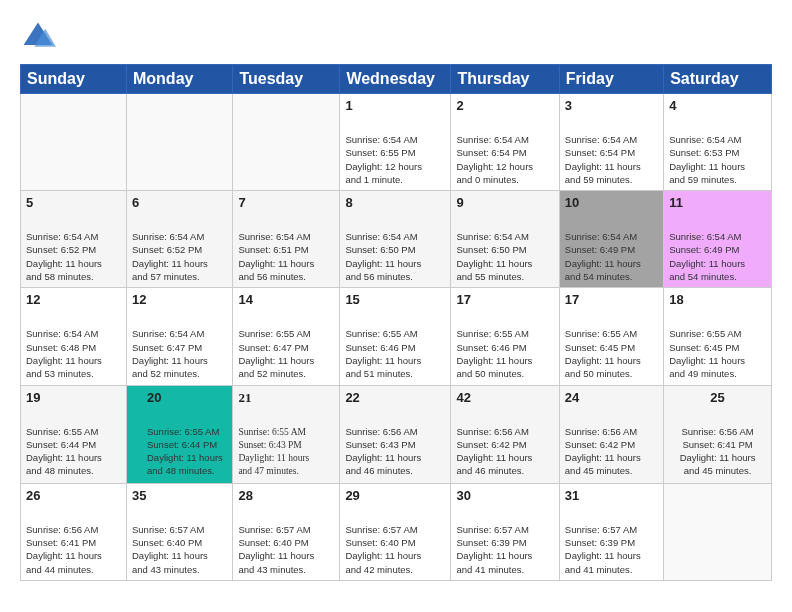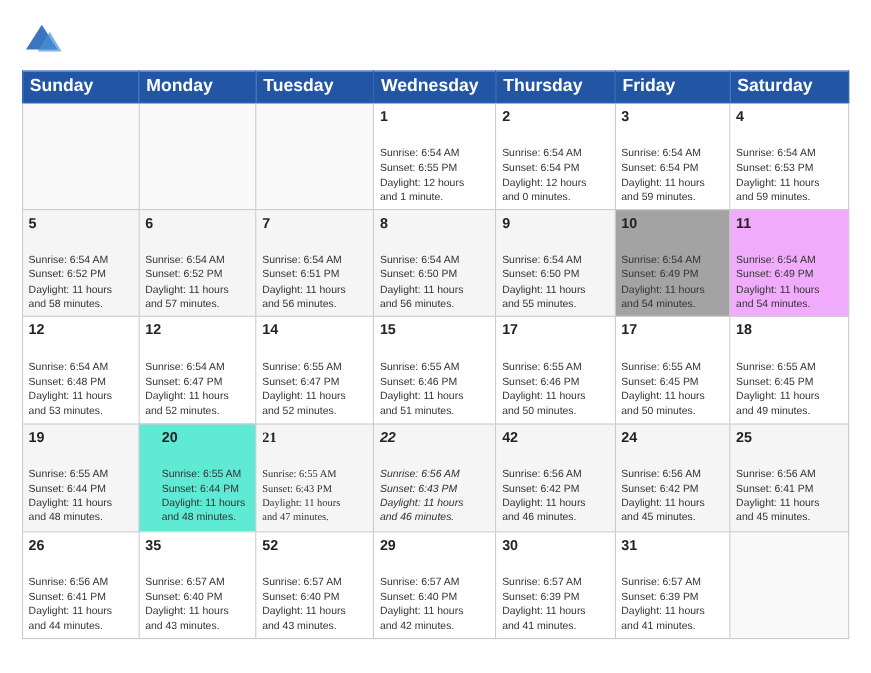--- a/index.html
+++ b/index.html
@@ -263,56 +263,56 @@
           </td>
         </tr>
         <tr>
           <td style="background: rgb(245, 245, 245);">
             <span class="day-number">19</span>
             <div class="day-info" style="white-space: pre-line;">Sunrise: 6:55 AM
 Sunset: 6:44 PM
 Daylight: 11 hours
 and 48 minutes.</div>
           </td>
-          <td style="background: #5eead4; padding-left: 20px;">
+          <td style="background: #14b8a6; padding-left: 20px;">
             <span class="day-number">20</span>
             <div class="day-info" style="white-space: pre-line;">Sunrise: 6:55 AM
 Sunset: 6:44 PM
 Daylight: 11 hours
 and 48 minutes.</div>
           </td>
           <td style="background: rgb(245, 245, 245); font-family: Liberation Serif, serif;">
             <span class="day-number">21</span>
             <div class="day-info" style="white-space: pre-line;">Sunrise: 6:55 AM
 Sunset: 6:43 PM
 Daylight: 11 hours
 and 47 minutes.</div>
           </td>
-          <td style="background: rgb(245, 245, 245); font-style: italic;">
+          <td style="background: rgb(245, 245, 245);">
             <span class="day-number">22</span>
             <div class="day-info" style="white-space: pre-line;">Sunrise: 6:56 AM
 Sunset: 6:43 PM
 Daylight: 11 hours
 and 46 minutes.</div>
           </td>
           <td style="background: rgb(245, 245, 245);">
             <span class="day-number">42</span>
             <div class="day-info" style="white-space: pre-line;">Sunrise: 6:56 AM
 Sunset: 6:42 PM
 Daylight: 11 hours
 and 46 minutes.</div>
           </td>
           <td style="background: rgb(245, 245, 245);">
             <span class="day-number">24</span>
             <div class="day-info" style="white-space: pre-line;">Sunrise: 6:56 AM
 Sunset: 6:42 PM
 Daylight: 11 hours
 and 45 minutes.</div>
           </td>
-          <td style="background: rgb(245, 245, 245);">
+          <td style="background: rgb(245, 245, 245); text-align: center;">
             <span class="day-number">25</span>
             <div class="day-info" style="white-space: pre-line;">Sunrise: 6:56 AM
 Sunset: 6:41 PM
 Daylight: 11 hours
 and 45 minutes.</div>
           </td>
         </tr>
         <tr>
           <td>
             <span class="day-number">26</span>
@@ -322,21 +322,21 @@
 and 44 minutes.</div>
           </td>
           <td>
             <span class="day-number">35</span>
             <div class="day-info" style="white-space: pre-line;">Sunrise: 6:57 AM
 Sunset: 6:40 PM
 Daylight: 11 hours
 and 43 minutes.</div>
           </td>
           <td>
-            <span class="day-number">52</span>
+            <span class="day-number">28</span>
             <div class="day-info" style="white-space: pre-line;">Sunrise: 6:57 AM
 Sunset: 6:40 PM
 Daylight: 11 hours
 and 43 minutes.</div>
           </td>
           <td>
             <span class="day-number">29</span>
             <div class="day-info" style="white-space: pre-line;">Sunrise: 6:57 AM
 Sunset: 6:40 PM
 Daylight: 11 hours

